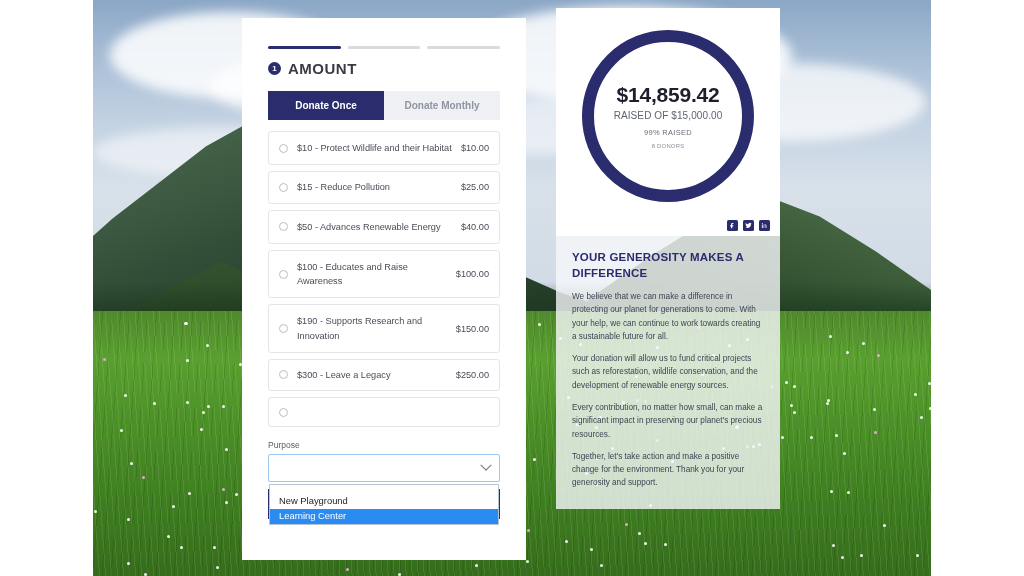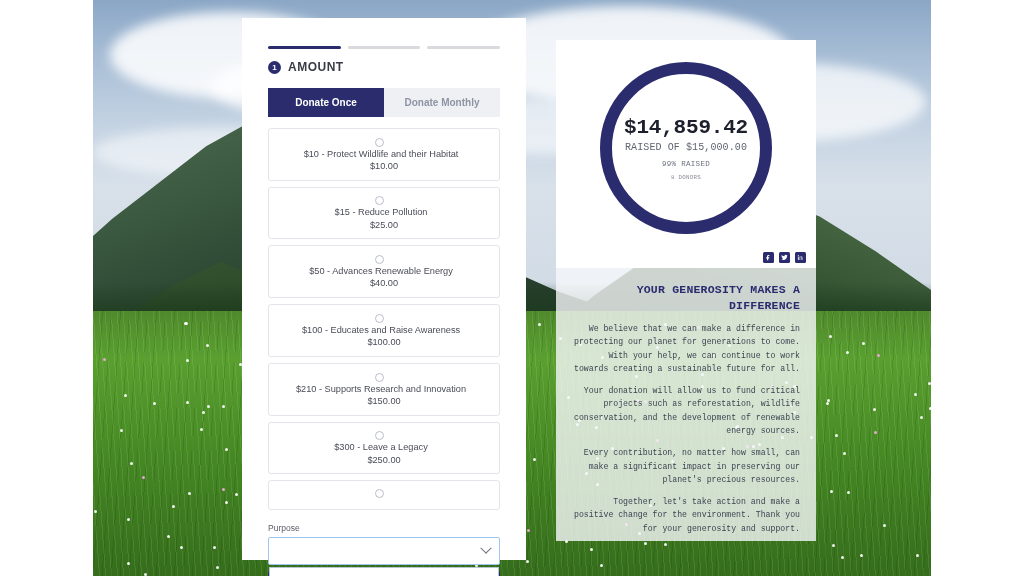--- a/index.html
+++ b/index.html
@@ -95,21 +95,21 @@
   .step-bar { flex: 1; height: 3px; background: #d9dade; border-radius: 2px; }
   .step-bar.active { background: #2b2c6e; }
 
   .step-head { display: flex; align-items: center; gap: 7px; margin-top: 11px; }
   .step-num {
     width: 13px; height: 13px; border-radius: 50%;
     background: #2b2c6e; color: #fff;
     font-size: 8px; line-height: 13px; text-align: center; font-weight: 700;
   }
   .step-title {
-    font-size: 12px; font-weight: 700; letter-spacing: .5px; color: #3a3b44;
+    font-size: 15px; font-weight: 700; letter-spacing: .5px; color: #3a3b44;
   }
 
   .toggle-row { display: flex; margin-top: 14px; justify-content: flex-end; }
   .toggle-btn {
     flex: 1; text-align: center;
     font-size: 10px; font-weight: 700;
     padding: 9px 0;
     cursor: pointer;
     border: none;
     font-family: inherit;
@@ -120,21 +120,20 @@
   .amount-list { margin-top: 11px; }
   .amount-opt {
     display: flex; align-items: center;
     border: 1px solid #e2e5ea;
     border-radius: 3px;
     padding: 8px 10px;
     margin-bottom: 6px;
     min-height: 30px;
     cursor: pointer;
     background: #fff;
-    flex-direction: column;
   }
   .radio {
     width: 9px; height: 9px; border-radius: 50%;
     border: 1px solid #b9bec8;
     flex: 0 0 auto; margin-right: 9px;
   }
   .amount-label {
     flex: 1 1 auto;
     font-size: 9.2px; color: #4a4c58; line-height: 1.55;
     padding-right: 6px;
@@ -191,24 +190,23 @@
     font-size: 11px; font-weight: 700;
     padding: 9px 0;
     cursor: pointer;
     position: relative;
     z-index: 10;
   }
 
   
   #right-card {
     position: absolute;
-    left: 556px; top: 40px;
-    width: 260px; height: 501px;
+    left: 556px; top: 8px;
+    width: 224px; height: 501px;
     overflow: hidden;
-    font-family: Liberation Mono, monospace;
   }
   .right-top {
     background: #ffffff;
     height: 228px;
     position: relative;
   }
   .ring-wrap {
     position: absolute; left: 50%; top: 22px; transform: translateX(-50%);
     width: 172px; height: 172px;
   }
@@ -240,21 +238,20 @@
     width: 11px; height: 11px; border-radius: 1.5px;
     background: #2b2c6e;
     display: flex; align-items: center; justify-content: center;
   }
   .soc svg { width: 7px; height: 7px; fill: #ffffff; }
 
   .right-body {
     height: 273px;
     background: rgba(246,248,250,0.80);
     padding: 14px 16px 8px 16px;
-    text-align: right;
   }
   .gen-title {
     font-size: 11.5px; font-weight: 700; color: #2b2c6e;
     line-height: 1.35; letter-spacing: .2px;
   }
   .gen-p {
     font-size: 8.2px; color: #3c4452; line-height: 1.62;
     margin-top: 9px;
   }
 </style>
@@ -475,21 +472,21 @@
           <span class="amount-label">$50 - Advances Renewable Energy</span>
           <span class="amount-value">$40.00</span>
         </div>
         <div class="amount-opt tall">
           <span class="radio"></span>
           <span class="amount-label">$100 - Educates and Raise Awareness</span>
           <span class="amount-value">$100.00</span>
         </div>
         <div class="amount-opt tall">
           <span class="radio"></span>
-          <span class="amount-label">$210 - Supports Research and Innovation</span>
+          <span class="amount-label">$190 - Supports Research and Innovation</span>
           <span class="amount-value">$150.00</span>
         </div>
         <div class="amount-opt">
           <span class="radio"></span>
           <span class="amount-label">$300 - Leave a Legacy</span>
           <span class="amount-value">$250.00</span>
         </div>
         <div class="amount-opt">
           <span class="radio"></span>
           <span class="amount-value"></span>

